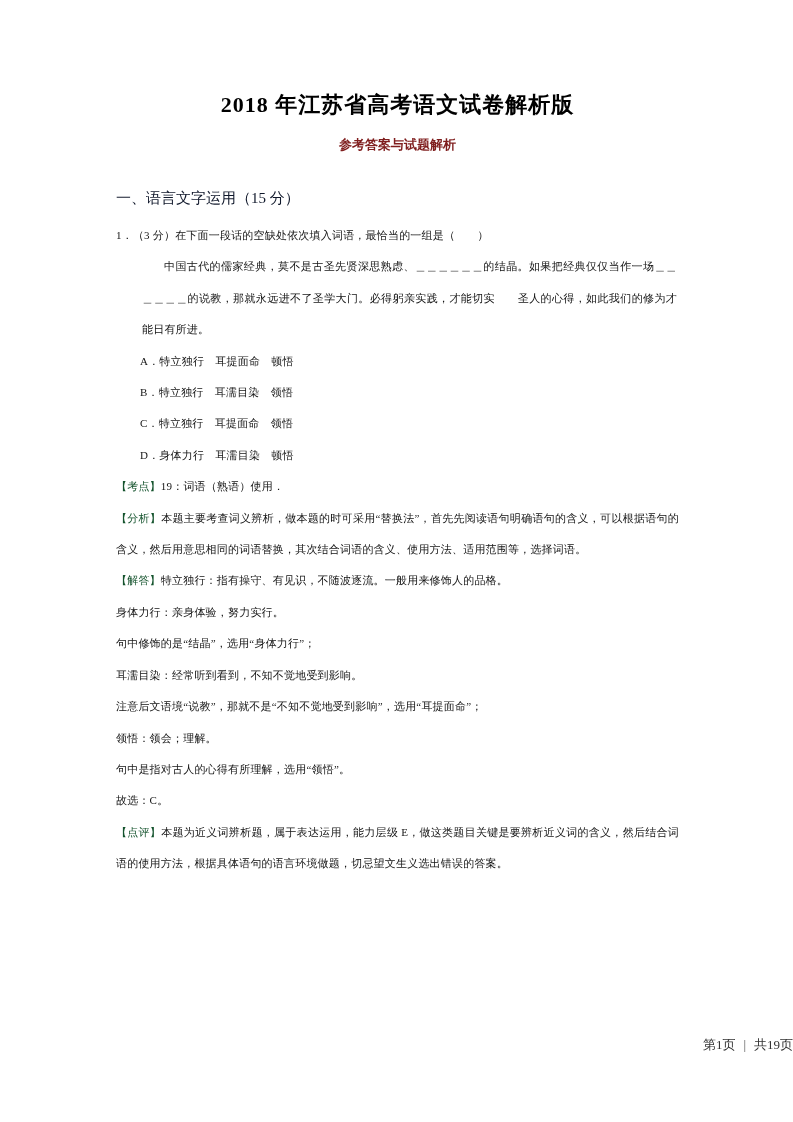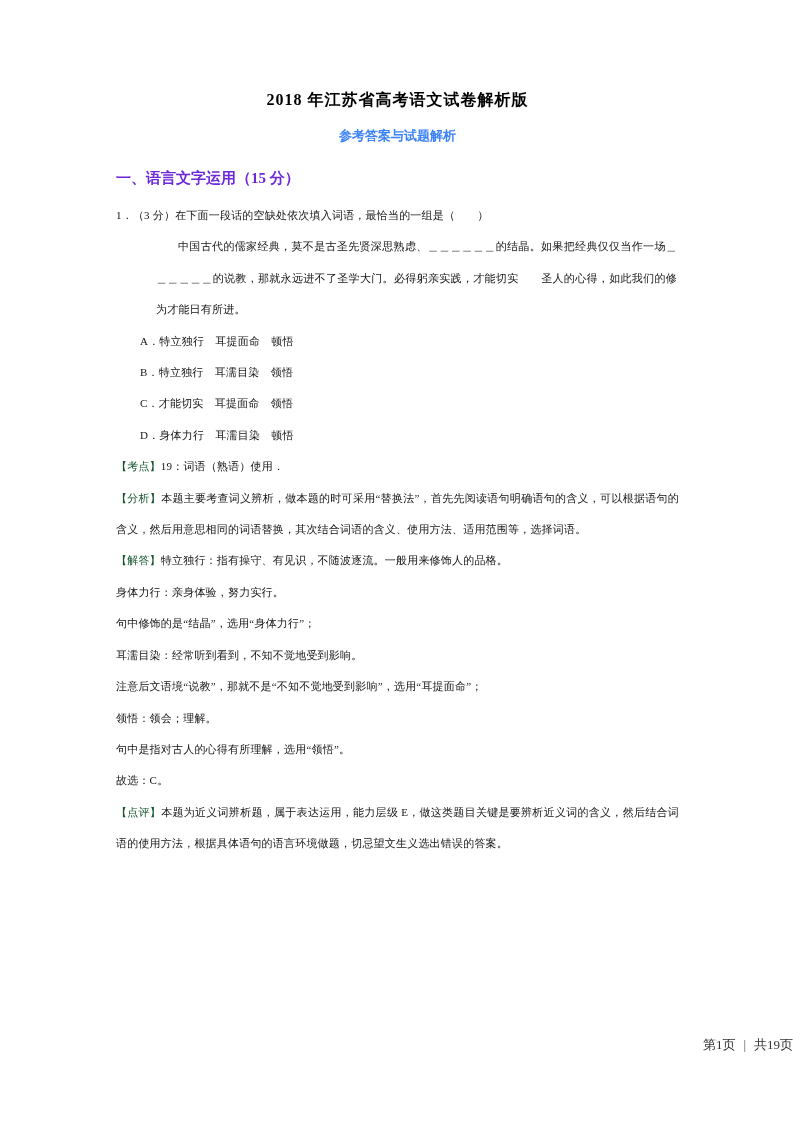--- a/index.html
+++ b/index.html
@@ -16,49 +16,49 @@
     overflow: hidden;
   }
   .page {
     box-sizing: border-box;
     width: 793px;
     padding: 90px 114px 0 116px;
   }
   .doc-title {
     margin: 0 0 16px 0;
     text-align: center;
-    font-size: 16px;
+    font-size: 22px;
     font-weight: bold;
     color: #000000;
     letter-spacing: 1px;
   }
   .doc-subtitle {
-    margin: 0 0 21px 0;
+    margin: 0 0 32px 0;
     text-align: center;
     font-size: 13px;
     font-weight: bold;
-    color: #3b82f6;
+    color: #7f1d1d;
   }
   .section-heading {
     margin: 0 0 10px 0;
     font-size: 15px;
-    font-weight: bold;
-    color: #6d28d9;
+    font-weight: normal;
+    color: #0f172a;
     line-height: 24px;
   }
   .para {
     margin: 0;
     font-size: 11px;
     line-height: 31.4px;
     text-align: justify;
     letter-spacing: 0.2px;
     font-family: Liberation Serif, serif;
   }
   .passage {
-    margin-left: 40px;
+    margin-left: 26px;
     margin-right: 2px;
     text-indent: 2em;
   }
   .option {
     margin-left: 24px;
   }
   .tag {
     color: #14532d;
   }
   .footer {
@@ -85,21 +85,21 @@
   <div class="doc-subtitle">参考答案与试题解析</div>
 
   <h2 class="section-heading">一、语言文字运用（15 分）</h2>
 
   <p class="para">1．（3 分）在下面一段话的空缺处依次填入词语，最恰当的一组是（　　）</p>
 
   <p class="para passage">中国古代的儒家经典，莫不是古圣先贤深思熟虑、＿＿＿＿＿＿的结晶。如果把经典仅仅当作一场＿＿＿＿＿＿的说教，那就永远进不了圣学大门。必得躬亲实践，才能切实　　圣人的心得，如此我们的修为才能日有所进。</p>
 
   <p class="para option">A．特立独行　耳提面命　顿悟</p>
   <p class="para option">B．特立独行　耳濡目染　领悟</p>
-  <p class="para option">C．才能切实　耳提面命　领悟</p>
+  <p class="para option">C．特立独行　耳提面命　领悟</p>
   <p class="para option">D．身体力行　耳濡目染　顿悟</p>
 
   <p class="para"><span class="tag">【考点】</span><span>19：词语（熟语）使用．</span></p>
 
   <p class="para"><span class="tag">【分析】</span><span>本题主要考查词义辨析，做本题的时可采用“替换法”，首先先阅读语句明确语句的含义，可以根据语句的含义，然后用意思相同的词语替换，其次结合词语的含义、使用方法、适用范围等，选择词语。</span></p>
 
   <p class="para"><span class="tag">【解答】</span><span>特立独行：指有操守、有见识，不随波逐流。一般用来修饰人的品格。</span></p>
 
   <p class="para">身体力行：亲身体验，努力实行。</p>
   <p class="para">句中修饰的是“结晶”，选用“身体力行”；</p>

